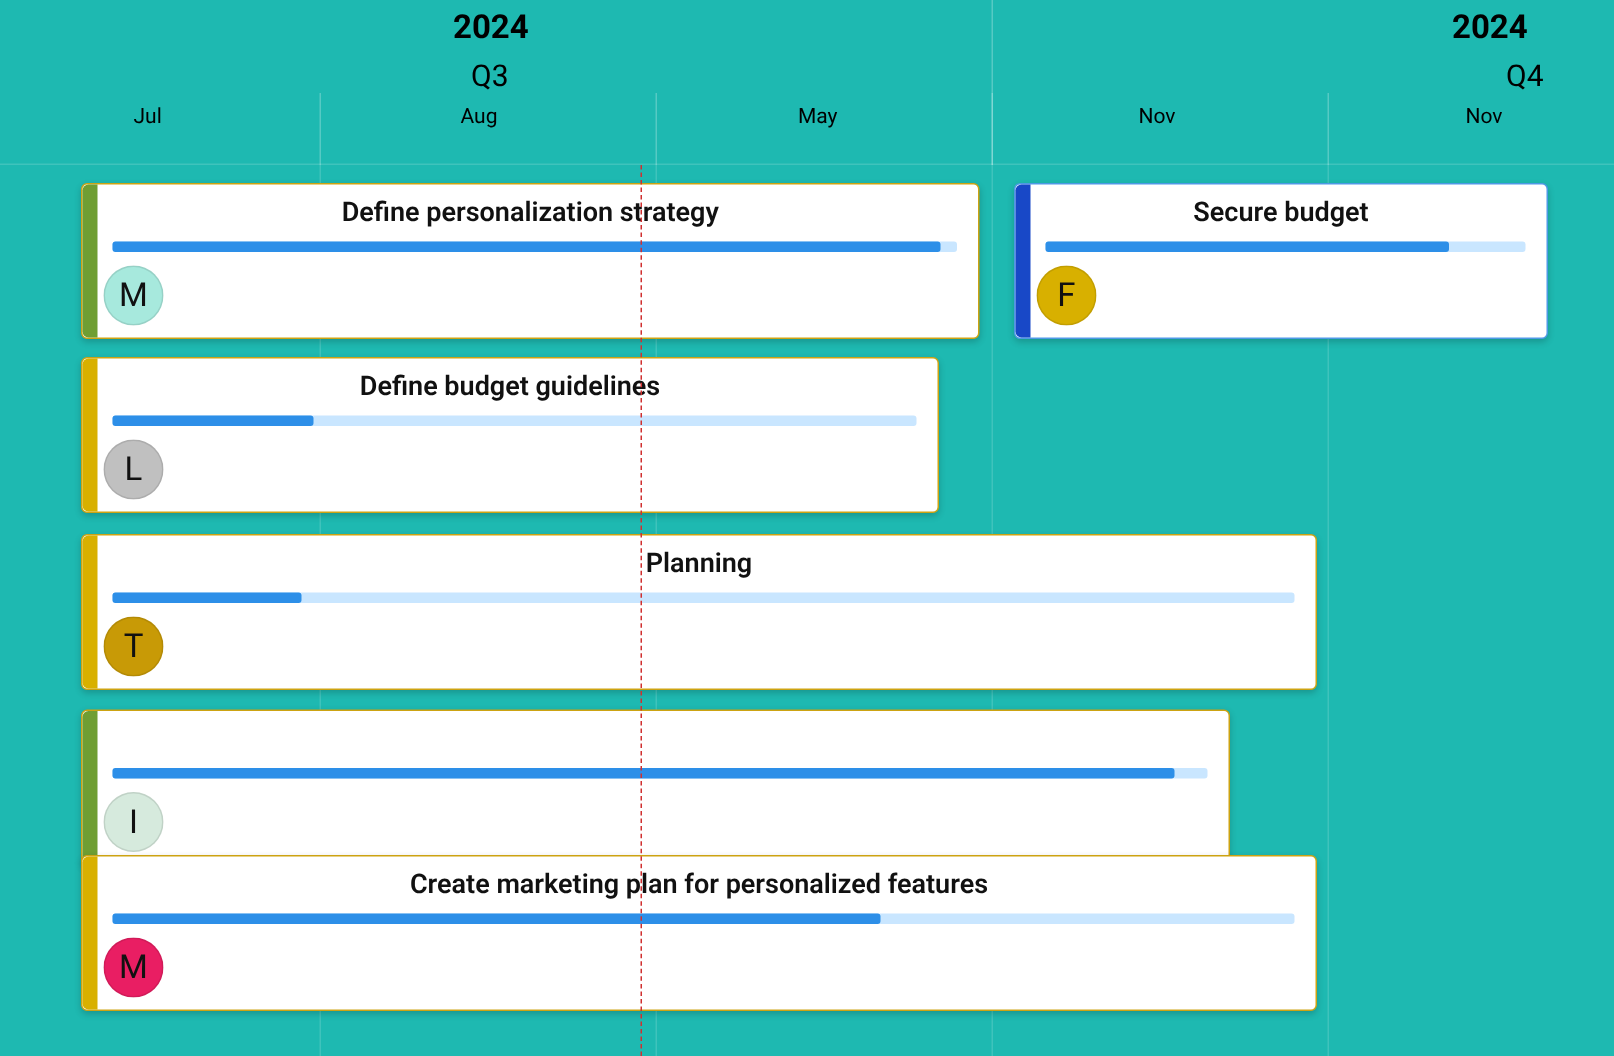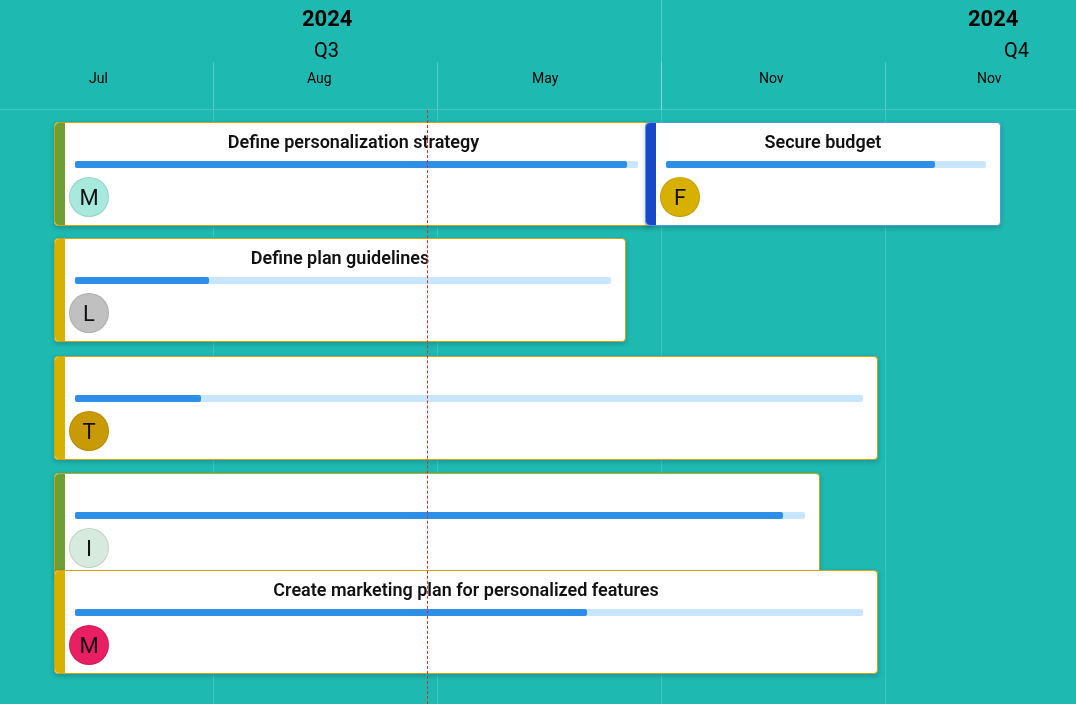--- a/index.html
+++ b/index.html
@@ -166,40 +166,41 @@
 
   <div class="task" style="left: 54px; top: 12px; width: 599px; border-color: rgb(205, 163, 18);">
     <div class="task-edge" style="background: rgb(111, 158, 51);"></div>
     <div class="task-title">Define personalization strategy</div>
     <div class="progress-track">
       <div class="progress-fill" style="width: 98%;"></div>
     </div>
     <div class="avatar" style="background: rgb(167, 233, 221);">M</div>
   </div>
 
-  <div class="task" style="left: 645px; top: 12px; width: 356px; border-color: rgb(77, 153, 229);">
+  <div class="task" style="left: 676px; top: 12px; width: 356px; border-color: rgb(77, 153, 229);">
     <div class="task-edge" style="background: rgb(24, 72, 199);"></div>
     <div class="task-title">Secure budget</div>
     <div class="progress-track">
       <div class="progress-fill" style="width: 84%;"></div>
     </div>
     <div class="avatar" style="background: rgb(216, 176, 0);">F</div>
   </div>
 
   <div class="task" style="left: 54px; top: 128px; width: 572px; border-color: rgb(205, 163, 18);">
     <div class="task-edge" style="background: rgb(216, 176, 0);"></div>
-    <div class="task-title">Define plan guidelines</div>
+    <div class="task-title">Define budget guidelines</div>
     <div class="progress-track">
       <div class="progress-fill" style="width: 25%;"></div>
     </div>
     <div class="avatar" style="background: rgb(192, 192, 192);">L</div>
   </div>
 
   <div class="task" style="left: 54px; top: 246px; width: 824px; border-color: rgb(205, 163, 18);">
     <div class="task-edge" style="background: rgb(216, 176, 0);"></div>
+    <div class="task-title">Planning</div>
     <div class="progress-track">
       <div class="progress-fill" style="width: 16%;"></div>
     </div>
     <div class="avatar" style="background: rgb(200, 154, 6);">T</div>
   </div>
 
   <div class="task" style="left: 54px; top: 363px; width: 766px; border-color: rgb(205, 163, 18);">
     <div class="task-edge" style="background: rgb(111, 158, 51);"></div>
     <div class="progress-track">
       <div class="progress-fill" style="width: 97%;"></div>

